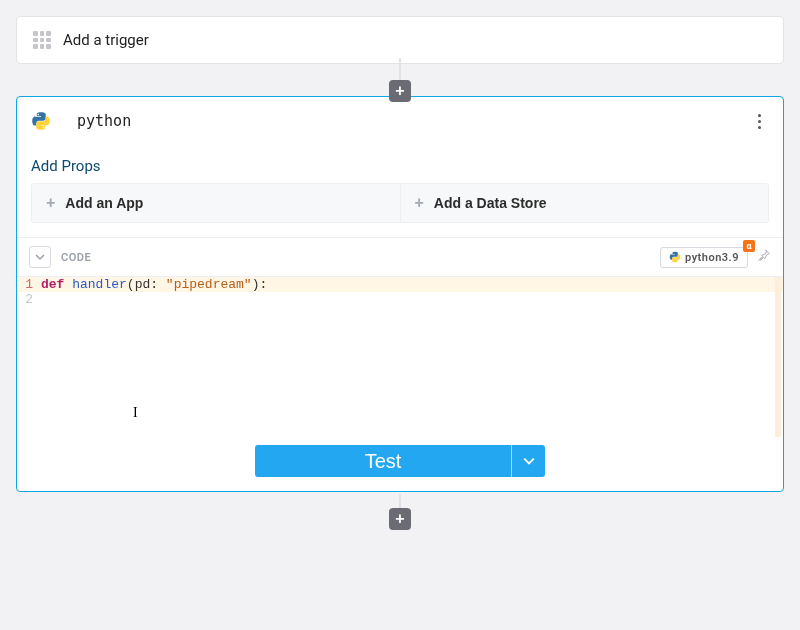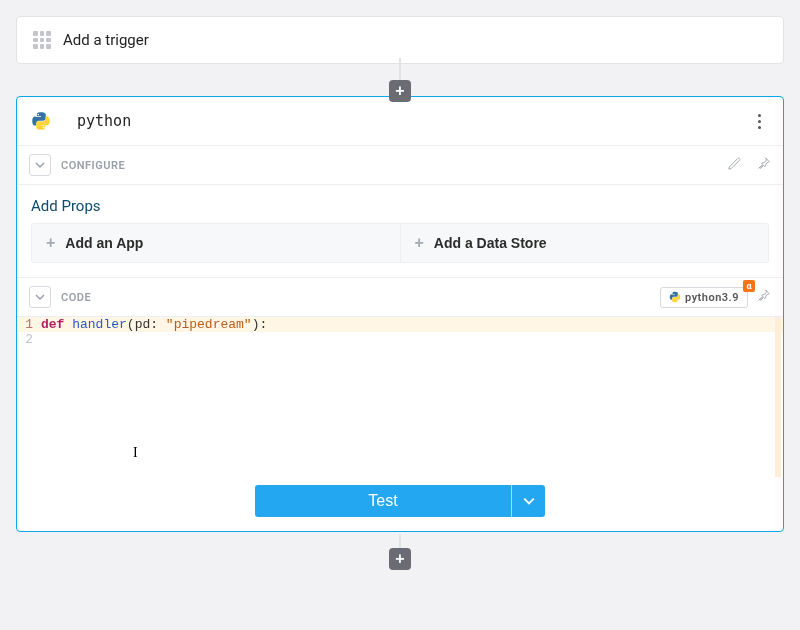--- a/index.html
+++ b/index.html
@@ -228,21 +228,21 @@
     background: #22a7f0;
     border-radius: 3px;
     overflow: hidden;
     border: none;
   }
   .test-main {
     flex: 1;
     border: none;
     background: transparent;
     color: #fff;
-    font-size: 16px;
+    font-size: 20px;
     font-weight: 500;
     cursor: pointer;
   }
   .test-caret {
     width: 34px;
     border: none;
     border-left: 1px solid rgba(255,255,255,0.6);
     background: transparent;
     color: #fff;
     cursor: pointer;
@@ -282,40 +282,20 @@
       <path fill="#FFD43B" d="M16.1 30c6.9 0 6.5-3 6.5-3v-3.1H16v-.9h9.2s4.8.6 4.8-6.9-4.2-7.3-4.2-7.3h-2.5v3.5s.1 4.2-4.1 4.2h-6.9s-3.9-.1-3.9 3.8v6.1S7.9 30 16.1 30zm4.2-2.4a1.3 1.3 0 1 1 0-2.6 1.3 1.3 0 0 1 0 2.6z"></path>
     </svg>
     <div class="step-title">python</div>
     <div class="kebab">
       <span></span>
         <span></span>
         <span></span>
     </div>
   </div>
 
-  <div class="section-bar">
-    <div class="chevron-box">
-      <svg viewBox="0 0 10 10">
-          <path d="M1 3l4 4 4-4" fill="none" stroke="#9aa0aa" stroke-width="1.5"></path>
-        </svg>
-    </div>
-    <span>CONFIGURE</span>
-    <div class="section-actions">
-      <button class="icon-btn">
-        <svg width="15" height="15" viewBox="0 0 24 24">
-            <path fill="none" stroke="currentColor" stroke-width="1.6" d="M3 21l3.5-.7L20 6.8a2 2 0 0 0 0-2.8l-.1-.1a2 2 0 0 0-2.8 0L3.7 17.5 3 21z"></path>
-          </svg>
-      </button>
-      <button class="icon-btn">
-        <svg width="15" height="15" viewBox="0 0 24 24">
-            <path fill="none" stroke="currentColor" stroke-width="1.6" d="M15 3l6 6-4 2-3 6-2-2-5 5-1-1 5-5-2-2 6-3 2-4zM4 20l5-5"></path>
-          </svg>
-      </button>
-    </div>
-  </div>
 
   <div class="add-props-label">Add Props</div>
 
   <div class="props-row">
     <button class="prop-btn">
       <span class="mini-plus">+</span>
       <span>Add an App</span>
     </button>
     <button class="prop-btn">
       <span class="mini-plus">+</span>

